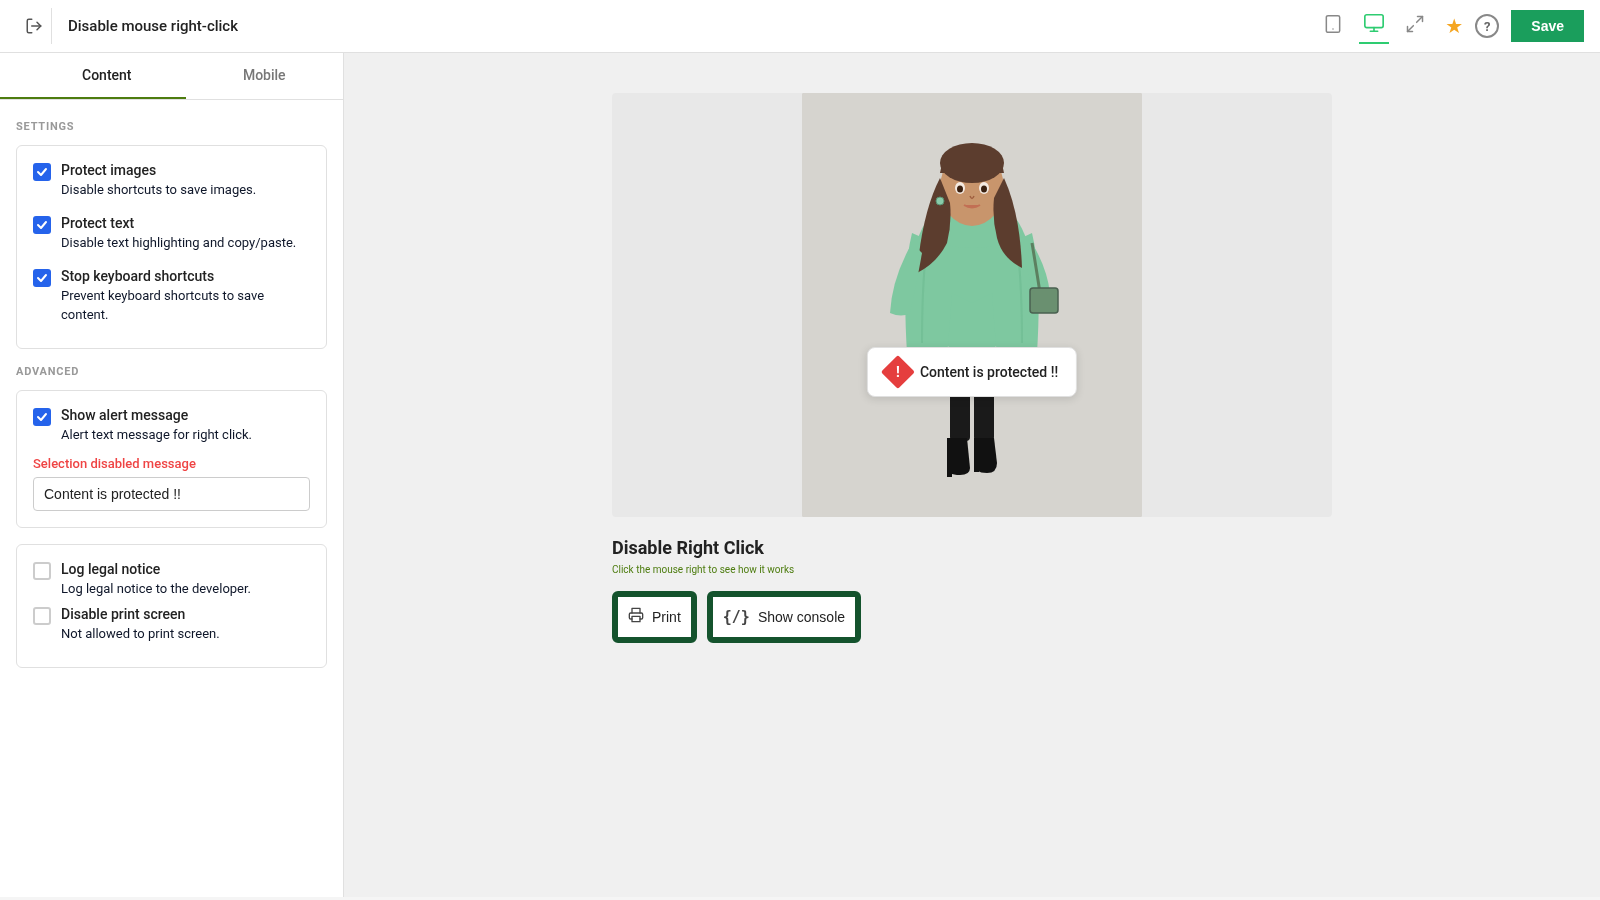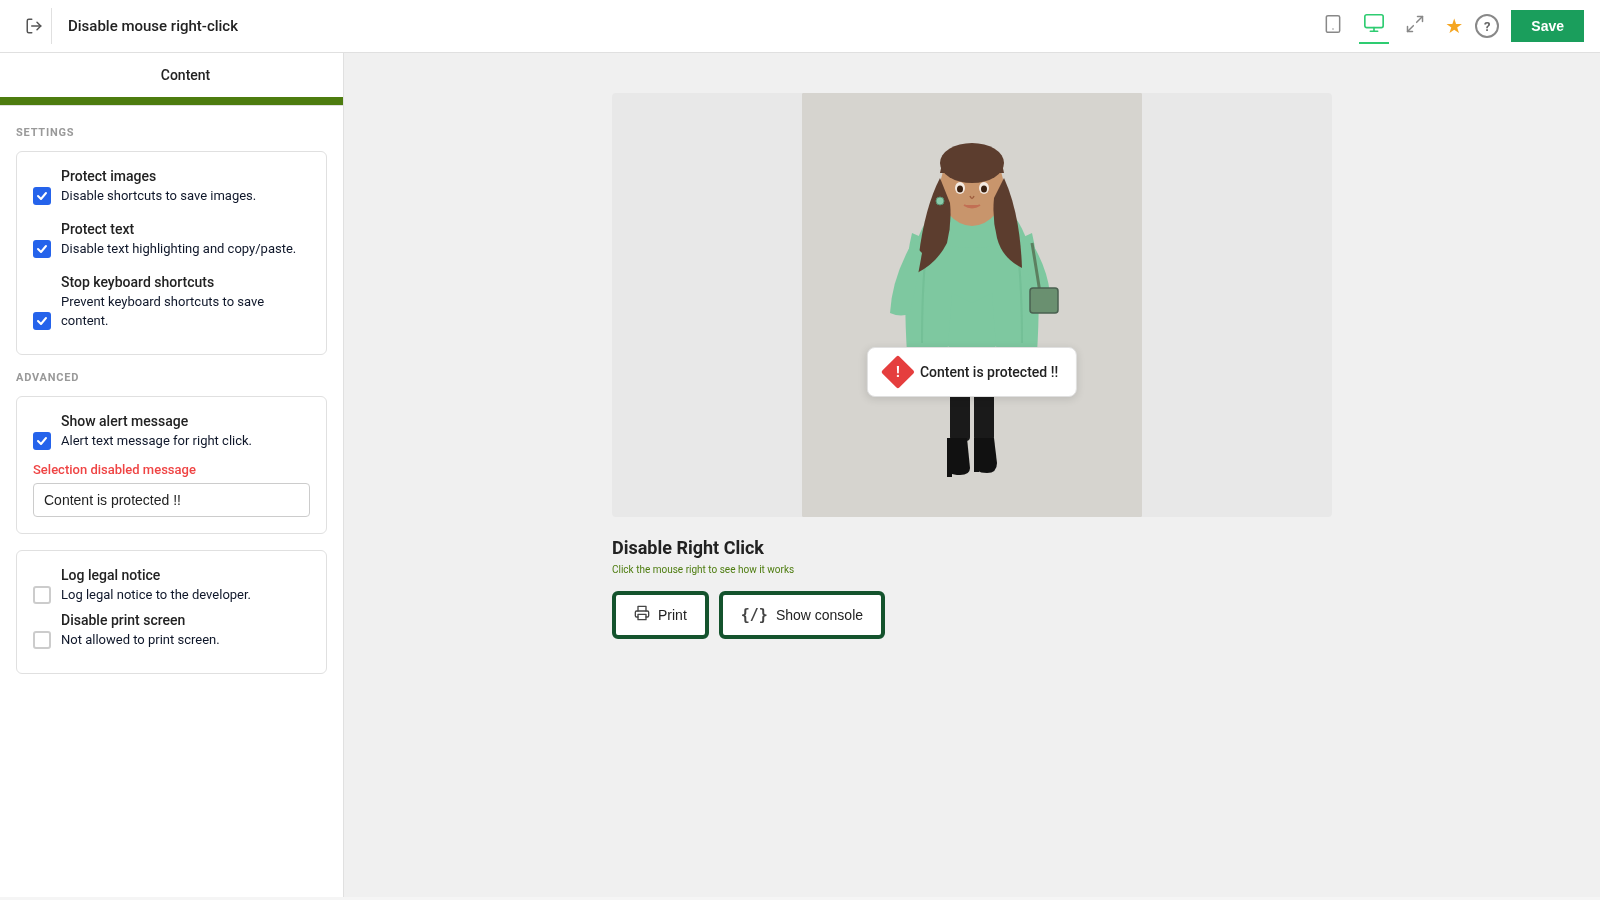--- a/index.html
+++ b/index.html
@@ -58,40 +58,40 @@
     }
     .tabs {
       display: flex;
       border-bottom: 1px solid #e0e0e0;
     }
     .tab {
       flex: 1; text-align: center; padding: 14px 0;
       font-size: 14px; cursor: pointer; color: #777; font-weight: 500;
     }
     .tab.active {
-      color: #222; border-bottom: 8px solid #4d7c0f; padding-left: 28px;
+      color: #222; border-bottom: 2px solid #4d7c0f; padding-left: 28px;
     }
 
     .sidebar-content { padding: 16px; flex: 1; }
 
     .section-label {
       font-size: 11px; font-weight: 700; color: #999; letter-spacing: 0.8px;
       margin-bottom: 12px; margin-top: 4px;
     }
 
     .settings-box {
       background: #fff;
       border: 1px solid #e0e0e0;
       border-radius: 6px;
       padding: 16px;
       margin-bottom: 16px;
     }
 
     .checkbox-row {
-      display: flex; align-items: flex-end; gap: 10px; margin-bottom: 8px;
+      display: flex; align-items: flex-start; gap: 10px; margin-bottom: 8px;
     }
     .checkbox-row:not(:first-child) { margin-top: 16px; }
     .custom-checkbox {
       width: 18px; height: 18px; min-width: 18px;
       background: #2563eb; border-radius: 3px;
       display: flex; align-items: center; justify-content: center;
       cursor: pointer; margin-top: 1px;
     }
     .custom-checkbox.unchecked {
       background: #fff; border: 2px solid #ccc;
@@ -184,22 +184,22 @@
       font-size: 18px; font-weight: 700; color: #222; margin-bottom: 6px; margin-top: 10px;
     }
     .preview-desc {
       font-size: 10px; color: #4d7c0f; margin-bottom: 16px;
     }
     .preview-actions {
       display: flex; gap: 10px;
     }
     .preview-btn {
       display: flex; align-items: center; gap: 8px;
-      border: 4px solid #14532d; border-radius: 6px;
-      padding: 10px 18px; background: #fff;
+      border: 6px solid #14532d; border-radius: 6px;
+      padding: 10px 10px; background: #fff;
       font-size: 14px; color: #222; cursor: pointer; font-weight: 500;
     }
     .btn-icon { font-size: 16px; }
   </style>
 </head>
 <body>
 
 <div class="header">
   <div class="header-back-btn">
     <svg width="18" height="18" viewBox="0 0 24 24" fill="none" stroke="#555" stroke-width="2" stroke-linecap="round" stroke-linejoin="round">
@@ -241,20 +241,23 @@
   </div>
 </div>
 
 <div class="layout">
 
   <div class="sidebar">
     <div class="tabs">
       <div class="tab active">
         <span>Content</span>
       </div>
+      <div class="tab">
+        <span>Mobile</span>
+      </div>
     </div>
 
     <div class="sidebar-content">
 
       <div class="section-label">SETTINGS</div>
 
       <div class="settings-box">
 
         <div class="checkbox-row">
           <div class="custom-checkbox">

